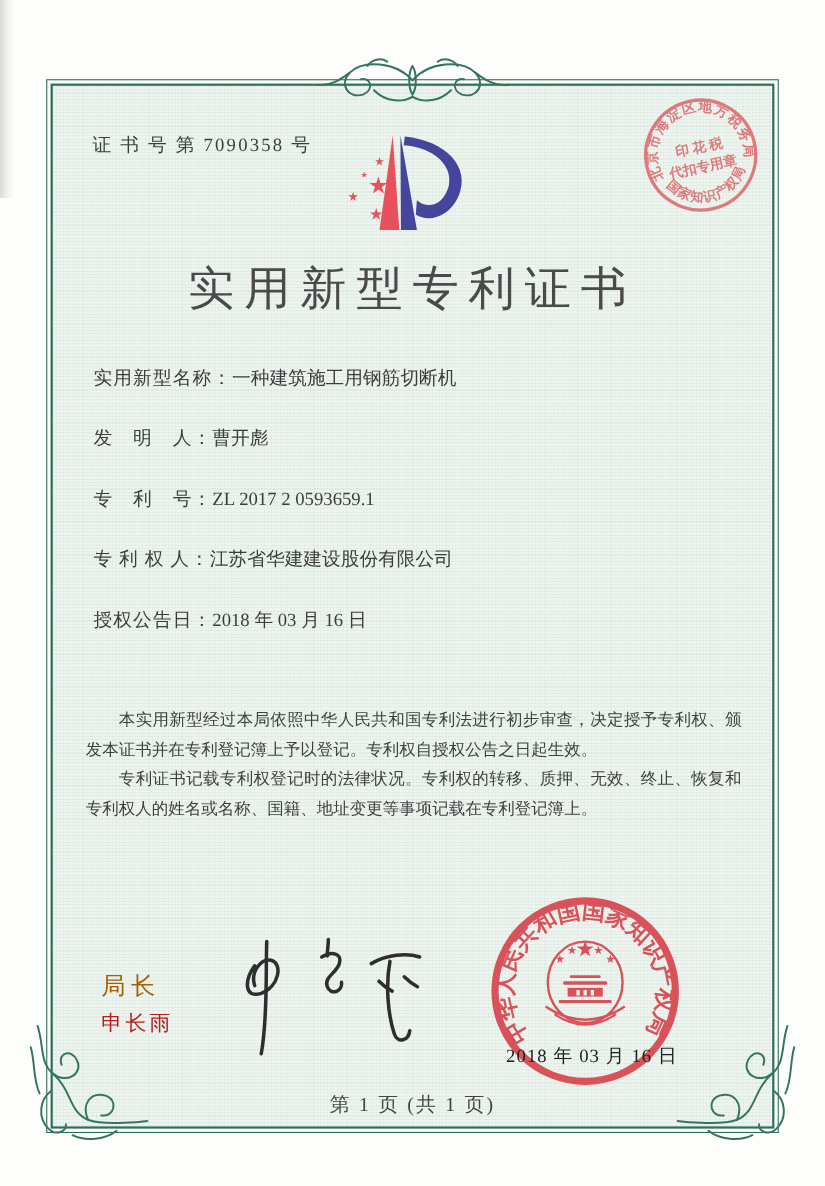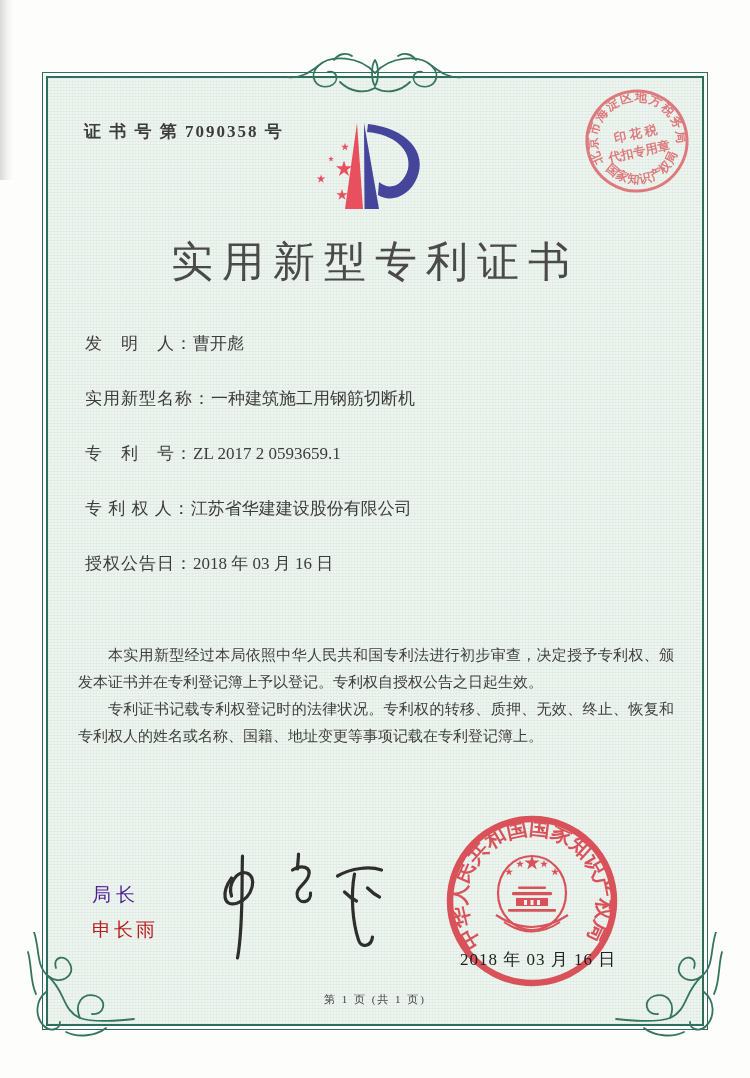--- a/index.html
+++ b/index.html
@@ -12,37 +12,37 @@
   .frame-outer{position:absolute;left:42px;top:72px;width:664px;height:956px;
       border:1.5px solid #2f6e5d;}
   .frame-inner{position:absolute;inset:3px;border:2.5px solid #2f6e5d;
       background-color:#eef4ef;
       background-image:
         repeating-linear-gradient(0deg,rgba(104,160,130,.08) 0 1px,transparent 1px 3px),
         repeating-linear-gradient(90deg,rgba(104,160,130,.05) 0 1px,transparent 1px 3px);}
   .ornament{position:absolute;}
   svg{display:block;}
   
-  .cert-no{position:absolute;left:84px;top:120px;font-size:17px;color:#3c3c3c;letter-spacing:2px;font-weight:bold;}
+  .cert-no{position:absolute;left:84px;top:120px;font-size:17px;color:#3c3c3c;letter-spacing:2px;}
   .title{position:absolute;left:0;top:234px;width:750px;text-align:center;
       font-size:42px;font-weight:400;letter-spacing:9px;color:#4a4a4a;}
   .fields{position:absolute;left:85px;top:331px;width:580px;}
   .field-row{height:26px;line-height:26px;margin-bottom:29px;font-size:17px;color:#3c3c3c;white-space:nowrap;}
   .field-row .lbl{letter-spacing:1px;}
   .paras{position:absolute;left:78px;top:642px;width:596px;font-size:15px;
       line-height:27px;color:#3f3f3f;text-align:justify;}
   .paras p{margin:0;text-indent:2em;}
-  .signer-title{position:absolute;left:92px;top:882px;font-size:19px;letter-spacing:5px;color:#4c1d95;text-align:center;}
+  .signer-title{position:absolute;left:92px;top:882px;font-size:22px;letter-spacing:5px;color:#a16207;text-align:center;}
   .signer-name{position:absolute;left:92px;top:917px;font-size:19px;letter-spacing:3px;color:#b91c1c;}
   .sig{position:absolute;left:195px;top:850px;}
   .seal{position:absolute;left:440px;top:809px;}
   .seal-date{position:absolute;left:460px;top:948px;font-size:17px;color:#1e1e1e;letter-spacing:1px;z-index:5;}
   .tax-stamp{position:absolute;left:575px;top:79px;}
   .footer{position:absolute;left:0;top:992px;width:750px;text-align:center;
-      font-size:11px;letter-spacing:2px;color:#444;}
+      font-size:18px;letter-spacing:2px;color:#444;}
   .green-stroke{stroke:#35755f;fill:none;stroke-width:1.8;stroke-linecap:round;}
 </style>
 </head>
 <body>
 
 <svg width="0" height="0" style="position:absolute">
   <defs>
     <path id="st" d="M0,-10 L2.245,-3.09 9.511,-3.09 3.633,1.18 5.878,8.09 0,3.82 -5.878,8.09 -3.633,1.18 -9.511,-3.09 -2.245,-3.09 Z"></path>
     <g id="topcurl">
       <path class="green-stroke" d="M95 25 C80 8 50 6 38 18 C28 28 36 42 50 38 C60 34 58 22 48 24"></path>
@@ -107,24 +107,24 @@
     <use href="#st" transform="translate(33 39) scale(0.30)" fill="#e8505e"></use>
     <use href="#st" transform="translate(46 49) scale(0.85)" fill="#e8505e"></use>
     <use href="#st" transform="translate(23 59) scale(0.45)" fill="#e8505e"></use>
     <use href="#st" transform="translate(44 75) scale(0.60)" fill="#e8505e"></use>
   </svg>
 
   <div class="title">实用新型专利证书</div>
 
   <div class="fields">
     <div class="field-row">
-      <span class="lbl">发　明　人：</span><span class="val">曹开彪</span>
+      <span class="lbl">实用新型名称：</span><span class="val">一种建筑施工用钢筋切断机</span>
     </div>
     <div class="field-row">
-      <span class="lbl">实用新型名称：</span><span class="val">一种建筑施工用钢筋切断机</span>
+      <span class="lbl">发　明　人：</span><span class="val">曹开彪</span>
     </div>
     <div class="field-row">
       <span class="lbl">专　利　号：</span><span class="val">ZL 2017 2 0593659.1</span>
     </div>
     <div class="field-row">
       <span class="lbl">专 利 权 人：</span><span class="val">江苏省华建建设股份有限公司</span>
     </div>
     <div class="field-row">
       <span class="lbl">授权公告日：</span><span class="val">2018 年 03 月 16 日</span>
     </div>

